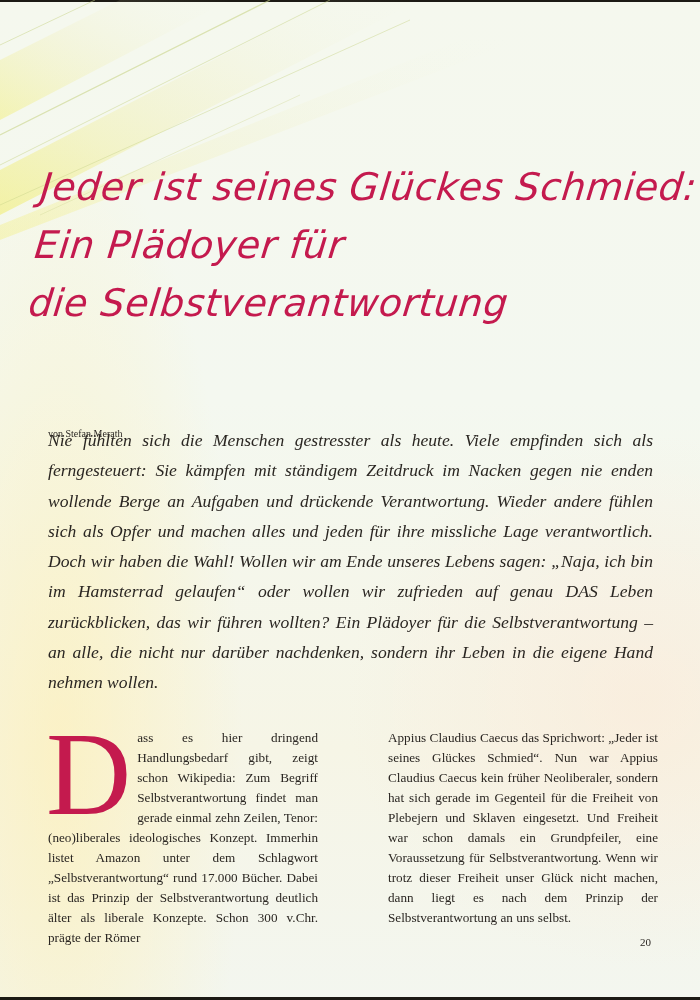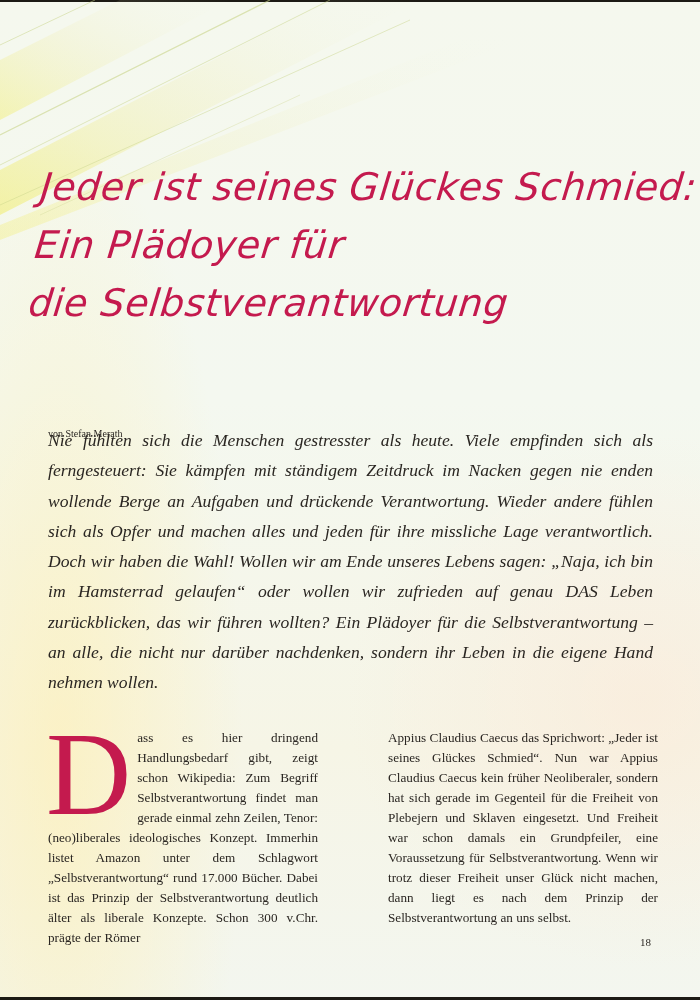--- a/index.html
+++ b/index.html
@@ -142,16 +142,16 @@
   <div class="cols">
     <div class="col">
       <span class="dropcap">D</span>
       <span>ass es hier dringend Handlungsbedarf gibt, zeigt schon Wikipedia: Zum Begriff Selbstverantwortung findet man gerade einmal zehn Zeilen, Tenor: (neo)liberales ideologisches Konzept. Immerhin listet Amazon unter dem Schlagwort „Selbstverantwortung“ rund 17.000 Bücher. Dabei ist das Prinzip der Selbstverantwortung deutlich älter als liberale Konzepte. Schon 300 v.Chr. prägte der Römer</span>
     </div>
     <div class="col">
       <span>Appius Claudius Caecus das Sprichwort: „Jeder ist seines Glückes Schmied“. Nun war Appius Claudius Caecus kein früher Neoliberaler, sondern hat sich gerade im Gegenteil für die Freiheit von Plebejern und Sklaven eingesetzt. Und Freiheit war schon damals ein Grundpfeiler, eine Voraussetzung für Selbstverantwortung. Wenn wir trotz dieser Freiheit unser Glück nicht machen, dann liegt es nach dem Prinzip der Selbstverantwortung an uns selbst.</span>
     </div>
   </div>
 
-  <div class="pagenum">18</div>
+  <div class="pagenum">20</div>
 
   <div class="bottombar"></div>
 </div>
 
 </body></html>

